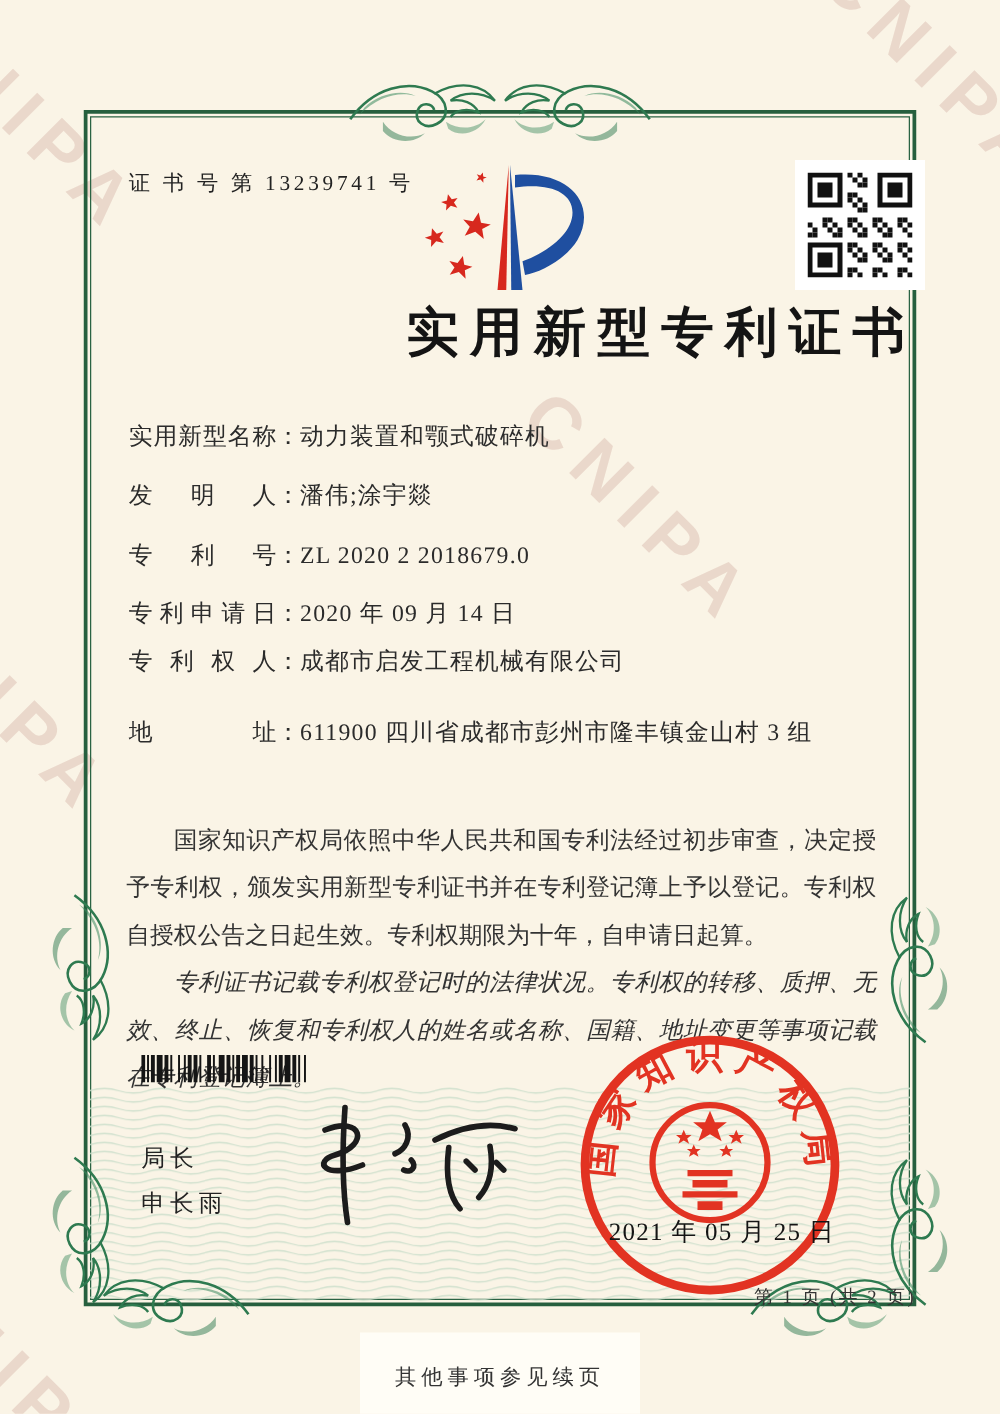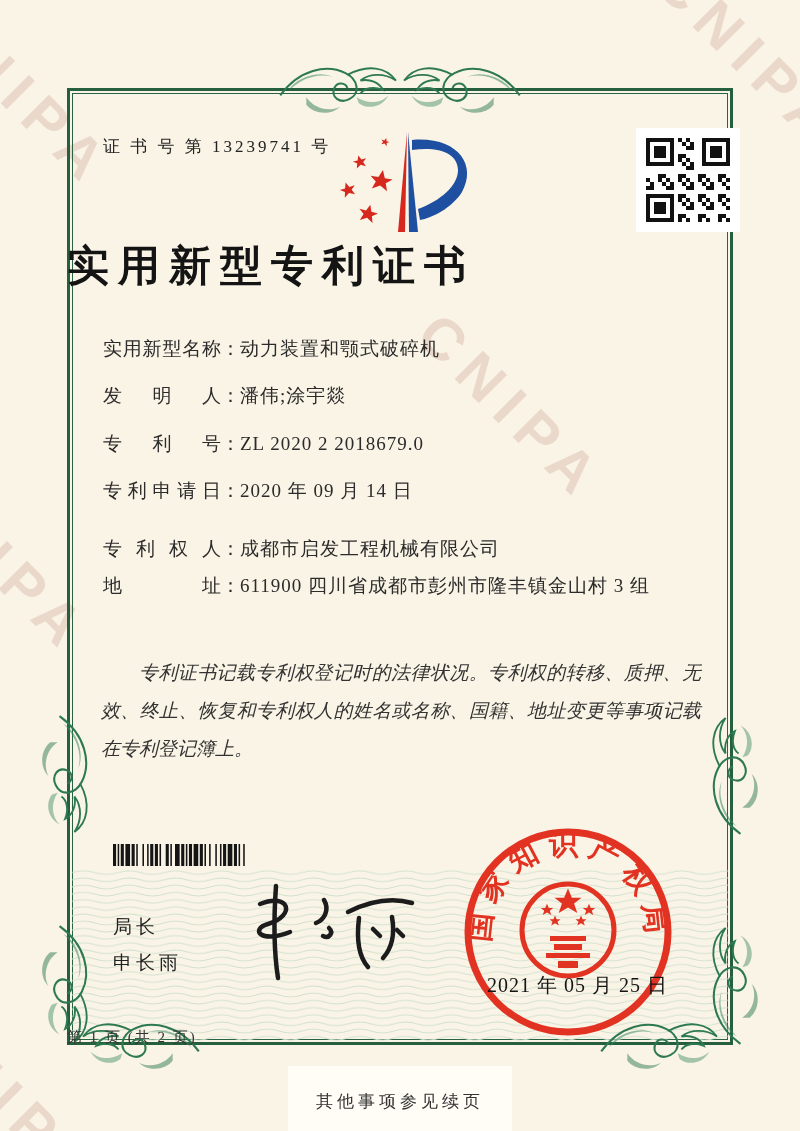--- a/index.html
+++ b/index.html
@@ -18,21 +18,21 @@
 
   .guilloche{position:absolute;left:72px;top:869px;z-index:2}
 
   .orn{position:absolute;z-index:3;overflow:visible}
 
   .certno{position:absolute;left:103px;top:135px;font-size:17px;letter-spacing:3px;z-index:3;color:#222}
   .logo{position:absolute;left:328px;top:126px;z-index:3}
   .qrpanel{position:absolute;left:636px;top:128px;width:104px;height:104px;background:#fff;z-index:3}
   .qr{position:absolute;left:646px;top:138px;z-index:4}
 
-  .title{position:absolute;left:67px;top:238px;width:666px;text-align:left;z-index:3;
+  .title{position:absolute;left:67px;top:238px;width:666px;text-align:right;z-index:3;
          font-size:42px;font-weight:bold;letter-spacing:9px;color:#141414}
 
   .frow{position:absolute;left:103px;z-index:3;font-size:19px;white-space:nowrap;color:#2b2b2b}
   .flabel{display:inline-block;width:118px;text-align:justify;text-align-last:justify;vertical-align:bottom}
   .fval{margin-left:0;letter-spacing:1px}
   .fgroup2{position:absolute;left:368px;top:0}
 
   .paras{position:absolute;left:101px;top:654px;width:600px;z-index:3;
          font-size:19px;line-height:38px;text-align:justify;color:#333}
   .paras p{margin:0;text-indent:2em}
@@ -41,21 +41,21 @@
   .barcode{position:absolute;left:113px;top:844px;z-index:3}
 
   .sigblock{position:absolute;left:113px;z-index:4;font-size:19px;letter-spacing:4px;
             font-family:Liberation Mono, monospace;color:#222}
   .signature{position:absolute;left:232px;top:872px;z-index:4}
 
   .seal{position:absolute;left:460px;top:824px;z-index:3}
   .sealdate{position:absolute;left:487px;top:972px;z-index:5;font-size:20px;
             letter-spacing:1px;color:#141414;white-space:nowrap}
 
-  .pageno{position:absolute;left:67px;top:1028px;width:666px;text-align:left;z-index:3;
+  .pageno{position:absolute;left:67px;top:1028px;width:666px;text-align:right;z-index:3;
           font-size:15px;letter-spacing:2px;color:#333}
   .note{position:absolute;left:50%;top:1066px;transform:translateX(-50%);z-index:3;
         background:#fffdf6;padding:24px 28px;font-size:17px;letter-spacing:4px;color:#333;white-space:nowrap}
 </style>
 </head>
 <body>
 
 <svg width="0" height="0" style="position:absolute">
   <defs>
     <path id="st" d="M0,-10 L2.9,-3.1 10,-3.1 4.5,1.2 6.9,8.1 0,4 -6.9,8.1 -4.5,1.2 -10,-3.1 -2.9,-3.1 Z"></path>
@@ -228,30 +228,31 @@
 </div>
 <div class="frow" style="top:383px">
   <span class="flabel">发明人</span>：<span class="fval">潘伟;涂宇燚</span>
 </div>
 <div class="frow" style="top:431px">
   <span class="flabel">专利号</span>：<span class="fval">ZL 2020 2 2018679.0</span>
 </div>
 <div class="frow" style="top:478px">
   <span class="flabel">专利申请日</span>：<span class="fval">2020 年 09 月 14 日</span>
 </div>
-<div class="frow" style="top:536px">
+<div class="frow" style="top:516px">
   <span class="flabel">专利权人</span>：<span class="fval">成都市启发工程机械有限公司</span>
 </div>
 <div class="frow" style="top:573px">
   <span class="flabel">地址</span>：<span class="fval">611900 四川省成都市彭州市隆丰镇金山村 3 组</span>
 </div>
 <div class="frow" style="top:621px;right:103px">
 </div>
 
 <div class="paras">
+  <p>国家知识产权局依照中华人民共和国专利法经过初步审查，决定授予专利权，颁发实用新型专利证书并在专利登记簿上予以登记。专利权自授权公告之日起生效。专利权期限为十年，自申请日起算。</p>
   <p class="kai">专利证书记载专利权登记时的法律状况。专利权的转移、质押、无效、终止、恢复和专利权人的姓名或名称、国籍、地址变更等事项记载在专利登记簿上。</p>
 </div>
 
 <svg class="barcode" width="210" height="22">
     <rect x="0" y="0" width="3.1" height="22" fill="#151515"></rect>
     <rect x="4.65" y="0" width="1.55" height="22" fill="#151515"></rect>
     <rect x="7.75" y="0" width="3.1" height="22" fill="#151515"></rect>
     <rect x="12.4" y="0" width="4.65" height="22" fill="#151515"></rect>
     <rect x="18.6" y="0" width="3.1" height="22" fill="#151515"></rect>
     <rect x="23.250000000000004" y="0" width="1.55" height="22" fill="#151515"></rect>

